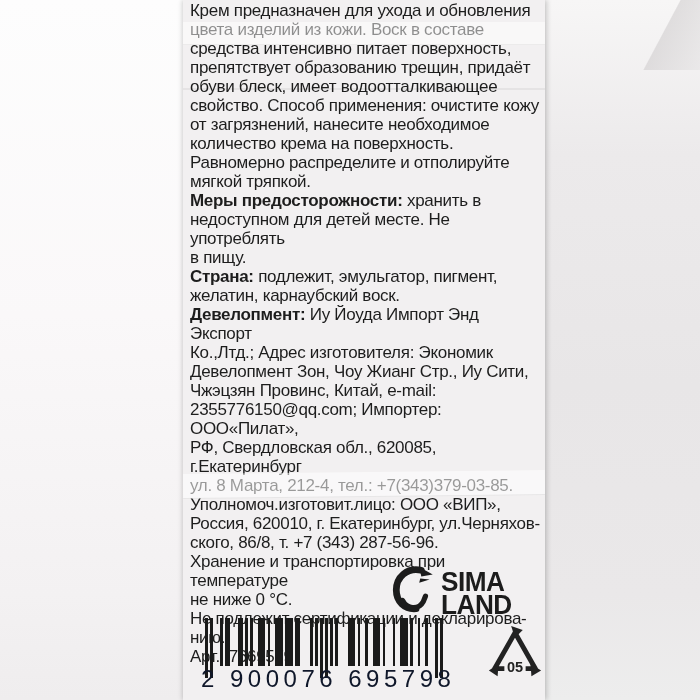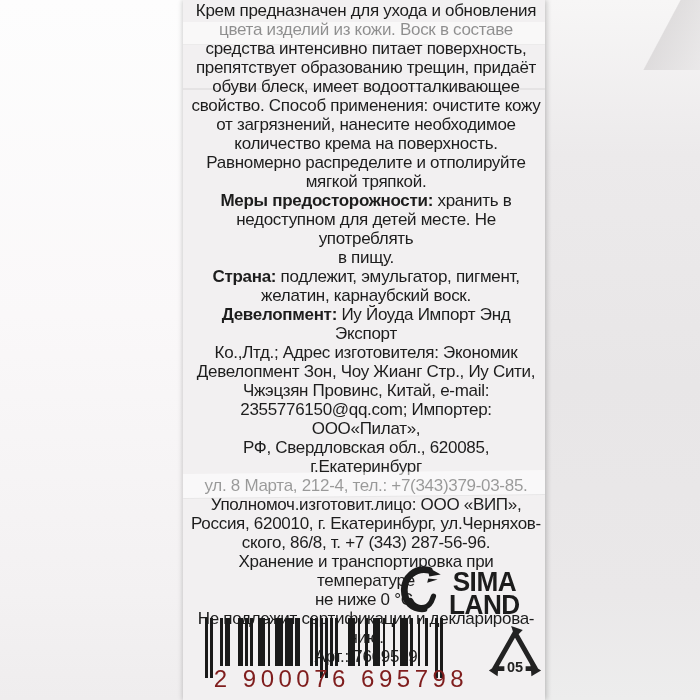--- a/index.html
+++ b/index.html
@@ -1,21 +1,21 @@
 <!DOCTYPE html>
 <html><head>
 <meta charset="utf-8">
 <style>
   html,body{margin:0;padding:0;}
   body{
     width:700px;height:700px;position:relative;overflow:hidden;
     background:#f4f2f3;
     font-family:"Liberation Sans", sans-serif;
   }
-  .scene{position:absolute;inset:0;text-align:center;}
+  .scene{position:absolute;inset:0;}
   .bg-left{
     position:absolute;left:0;top:0;width:183px;height:700px;
     background:linear-gradient(180deg,#fdfdfd 0%,#faf8f9 45%,#f3f1f2 85%,#efedee 100%);
   }
   .bg-right{
     position:absolute;left:545px;top:0;width:155px;height:700px;
     background:linear-gradient(180deg,#f7f6f6 0%,#eceaeb 22%,#e8e6e7 55%,#eae8e9 85%,#ededed 100%);
   }
   .bg-right .corner-wedge{
     position:absolute;right:0;top:0;width:90px;height:70px;
@@ -33,42 +33,42 @@
   .para{margin:0;white-space:pre-line;}
   .para b{font-weight:bold;}
   .article{margin:0;white-space:pre-line;}
   
   .gloss{position:absolute;left:0;width:100%;pointer-events:none;}
   .gloss-top{top:22px;height:22px;background:rgba(255,255,255,.5);border-bottom:1px solid rgba(0,0,0,.05);}
   .seam{top:88px;height:2px;background:rgba(0,0,0,.05);}
   .gloss-mid{top:472px;height:24px;background:rgba(255,255,255,.55);border-bottom:1px solid rgba(0,0,0,.07);transform:rotate(-.6deg);}
   
   .brand{
-    position:absolute;left:216px;top:565px;height:70px;
+    position:absolute;left:208px;top:565px;height:70px;
     display:flex;align-items:flex-start;
   }
   .brand svg{display:block;}
   .brand-text{
     margin-left:4px;margin-top:6px;
     font-weight:bold;font-size:27px;line-height:23px;letter-spacing:-0.5px;
     color:#1c1c1c;transform:scaleX(.97);transform-origin:left top;
     white-space:nowrap;
   }
   .brand-text span{display:block;}
   
   .barcode{
     position:absolute;left:22px;top:618px;width:238px;height:50px;
     display:flex;align-items:flex-start;
   }
   .bar{flex:0 0 2.5px;height:48px;}
   .bar.on{background:#1a1a1a;}
   .bar.guard{height:60px;}
   .barcode-digits{
     position:absolute;left:18px;top:665px;width:280px;
-    font-size:24px;letter-spacing:4.5px;color:#7f1d1d;white-space:pre;
+    font-size:24px;letter-spacing:4.5px;color:#0f172a;white-space:pre;
   }
   
   .recycle{position:absolute;left:303px;top:624px;}
 </style>
 </head>
 <body>
 
 <div class="scene">
   <div class="bg-left"></div>
   <div class="bg-right">

